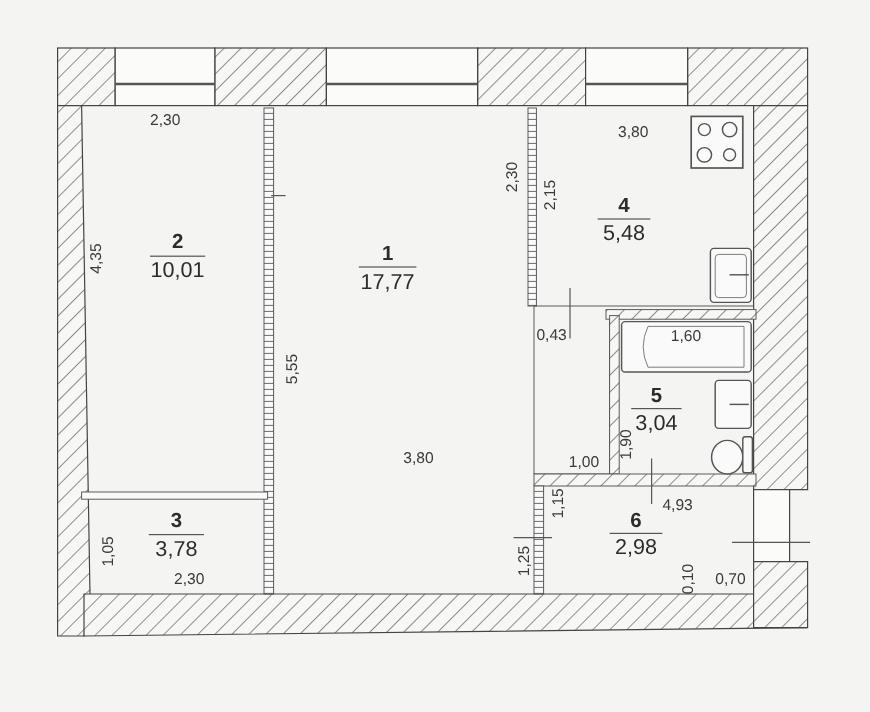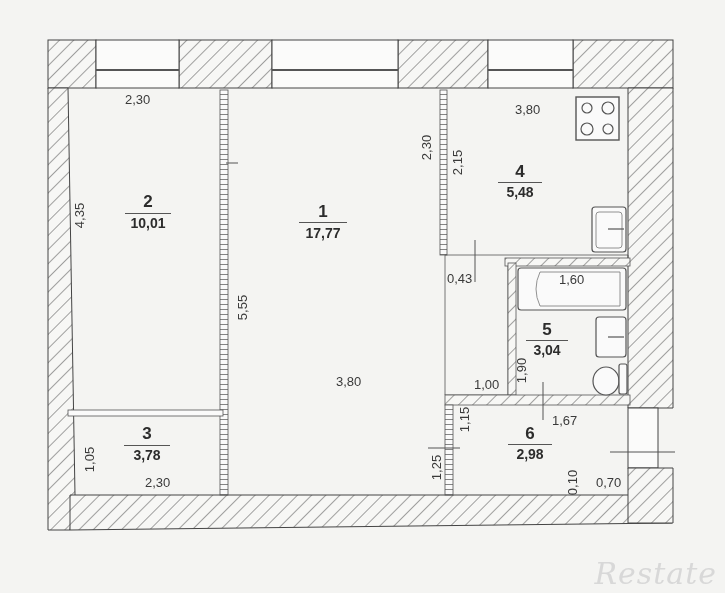--- a/index.html
+++ b/index.html
@@ -1,21 +1,21 @@
 <!DOCTYPE html>
 <html><head>
 <meta charset="utf-8">
 <style>
   html, body { margin:0; padding:0; }
   body { width:725px; height:593px; background:#f4f4f2; position:relative; overflow:hidden; font-family:"Liberation Sans", sans-serif; color:#333; }
   .plan { position:absolute; left:0; top:0; width:725px; height:593px; }
   .lbl { position:absolute; font-size:13px; color:#3a3a3a; white-space:nowrap; }
   .vlbl { position:absolute; font-size:13px; color:#3a3a3a; white-space:nowrap; transform:rotate(-90deg); transform-origin:center; }
   .room-num { position:absolute; text-align:center; font-size:17px; font-weight:bold; color:#2c2c2c; }
-  .room-area { position:absolute; text-align:center; font-size:14px; font-weight:bold; color:#2c2c2c; }
+  .room-area { position:absolute; text-align:center; font-size:18px; font-weight:normal; color:#2c2c2c; }
   .room-line { position:absolute; height:1px; background:#555; }
   .watermark { position:absolute; right:8px; bottom:2px; font-family:"DejaVu Serif", serif; font-style:italic; font-size:30px; color:#d8d8d8; letter-spacing:1px; }
 </style>
 </head>
 <body>
 
 <div class="plan">
   <svg width="725" height="593" viewBox="0 0 725 593" xmlns="http://www.w3.org/2000/svg">
     <defs>
       <pattern id="hatch" patternUnits="userSpaceOnUse" width="10" height="10" patternTransform="rotate(45)">
@@ -126,22 +126,21 @@
   <div class="vlbl" style="left:67px;top:208px;">4,35</div>
   <div class="vlbl" style="left:230px;top:300px;">5,55</div>
   <div class="lbl" style="left:336px;top:334px;margin-top:40px;">3,80</div>
   <div class="lbl" style="left:515px;top:102px;">3,80</div>
   <div class="vlbl" style="left:414px;top:140px;">2,30</div>
   <div class="vlbl" style="left:445px;top:155px;">2,15</div>
   <div class="lbl" style="left:447px;top:271px;">0,43</div>
   <div class="lbl" style="left:559px;top:272px;">1,60</div>
   <div class="vlbl" style="left:509px;top:363px;">1,90</div>
   <div class="lbl" style="left:474px;top:377px;">1,00</div>
-  <div class="lbl" style="left:552px;top:413px;">1,67</div>
+  <div class="lbl" style="left:552px;top:413px;">4,93</div>
   <div class="vlbl" style="left:452px;top:412px;">1,15</div>
   <div class="vlbl" style="left:424px;top:460px;">1,25</div>
   <div class="vlbl" style="left:560px;top:475px;">0,10</div>
   <div class="lbl" style="left:596px;top:475px;">0,70</div>
   <div class="vlbl" style="left:77px;top:452px;">1,05</div>
   <div class="lbl" style="left:145px;top:475px;">2,30</div>
 
-  <div class="watermark">Restate</div>
 </div>
 
 </body></html>

